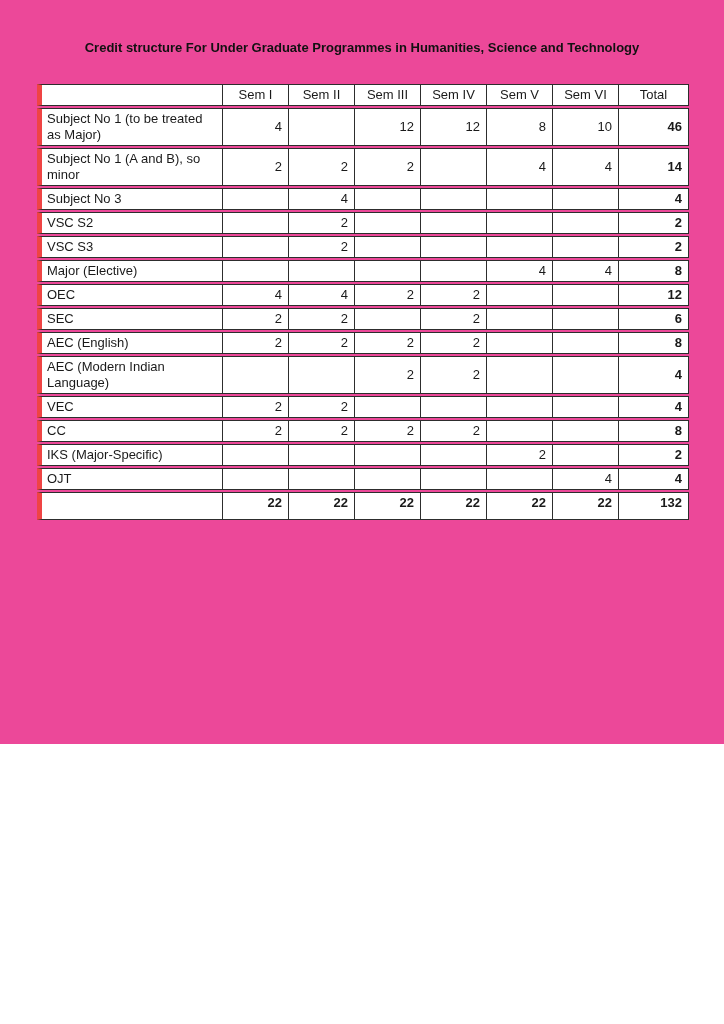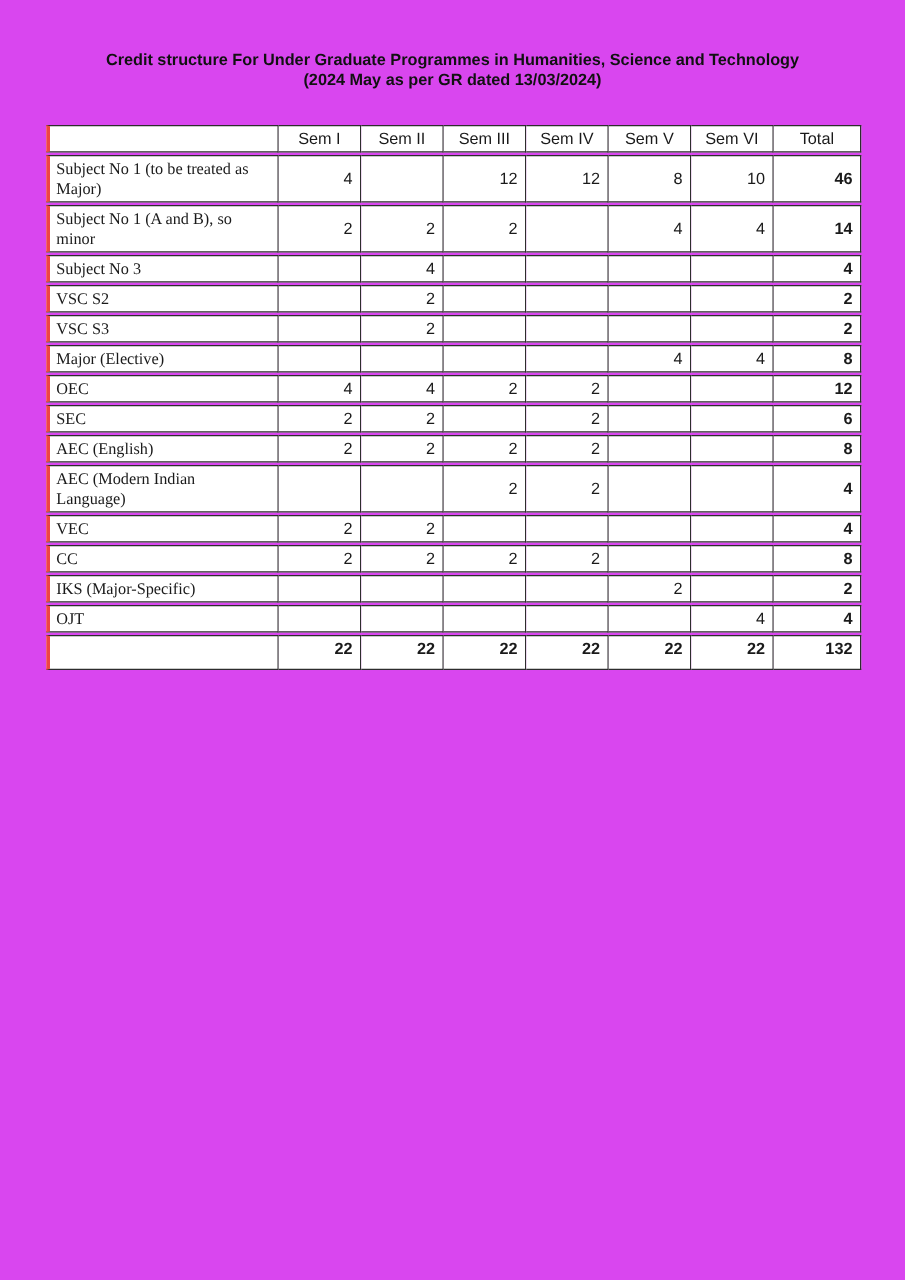--- a/index.html
+++ b/index.html
@@ -3,22 +3,22 @@
 <meta charset="utf-8">
 <style>
   html, body {
     margin: 0;
     padding: 0;
     background: #ffffff;
   }
   .page {
     position: relative;
     width: 724px;
-    height: 1024px;
-    background: #d946ef;
+    height: 744px;
+    background: #ec4899;
     font-family: "Liberation Sans", "DejaVu Sans", sans-serif;
     color: #1a1a1a;
     box-sizing: border-box;
     overflow: hidden;
   }
   .title-block {
     padding-top: 40px;
     text-align: center;
     font-weight: bold;
     font-size: 13px;
@@ -39,22 +39,21 @@
     border-top: 1px solid #2d2d2d;
     border-bottom: 1px solid #2d2d2d;
     border-right: 1px solid #2d2d2d;
     padding: 2px 6px;
     overflow: hidden;
     box-sizing: border-box;
     background: #ffffff;
   }
   .credit-table th:first-child,
   .credit-table td:first-child {
-    border-left: 3px solid #ef4444;
-    font-family: Liberation Serif, serif;
+    border-left: 5px solid #ef4444;
   }
   .credit-table th {
     font-weight: normal;
     text-align: center;
     height: 22px;
   }
   .credit-table td.label-cell {
     text-align: left;
     padding: 2px 14px 2px 5px;
   }
@@ -72,21 +71,20 @@
     font-weight: bold;
   }
 </style>
 </head>
 <body>
 
 <div class="page">
 
   <div class="title-block">
     <div>Credit structure For Under Graduate Programmes in Humanities, Science and Technology</div>
-    <div>(2024 May as per GR dated 13/03/2024)</div>
   </div>
 
   <table class="credit-table">
     <colgroup>
       <col style="width:186px">
       <col style="width:66px">
       <col style="width:66px">
       <col style="width:66px">
       <col style="width:66px">
       <col style="width:66px">

